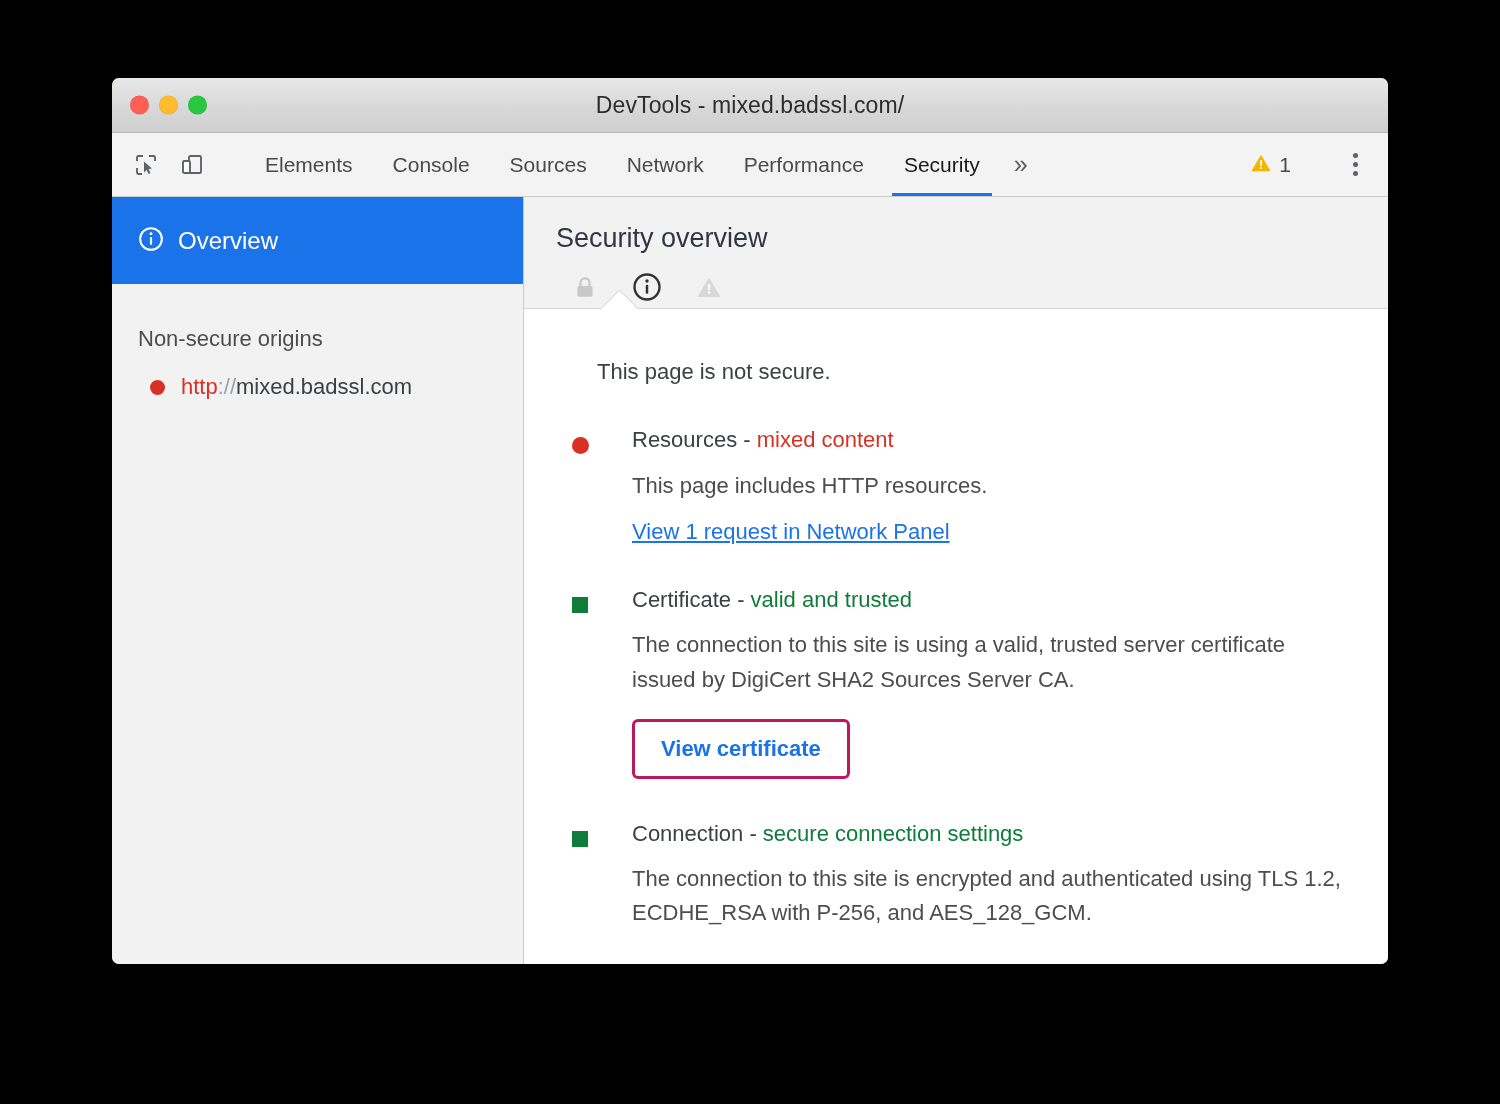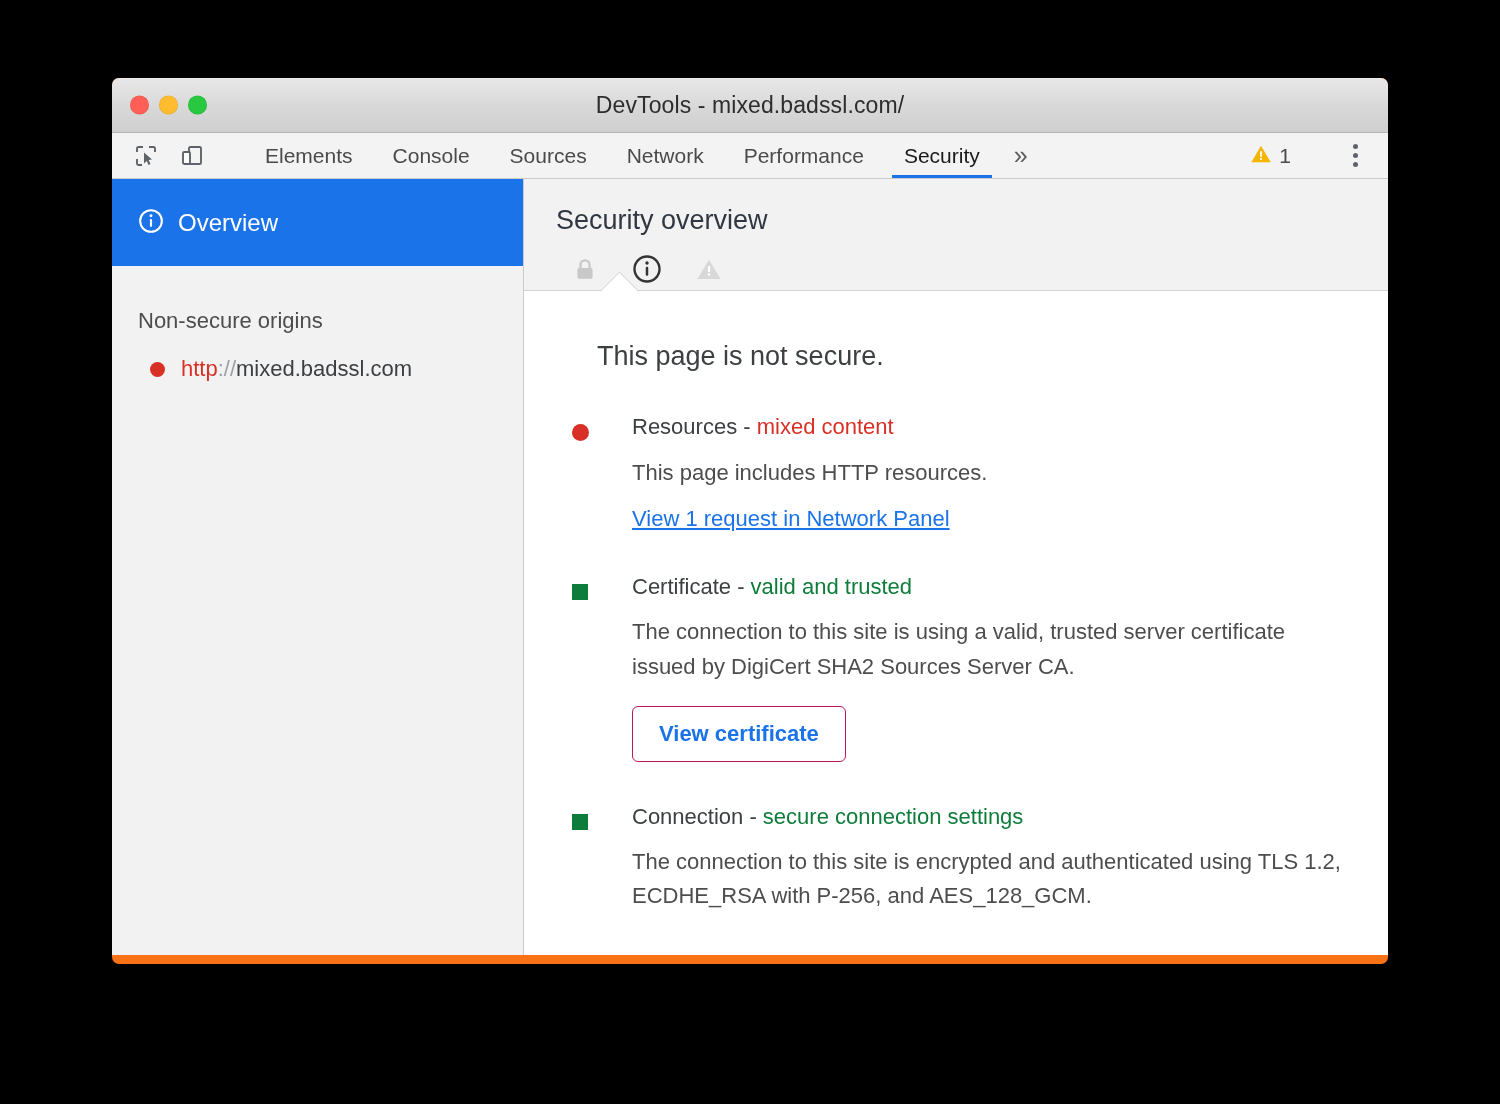--- a/index.html
+++ b/index.html
@@ -57,21 +57,21 @@
   #window-title {
     width: 100%;
     text-align: center;
     font-size: 23px;
     color: #2d2d2d;
     letter-spacing: 0.1px;
   }
 
   
   #tabbar {
-    height: 46px;
+    height: 64px;
     background: #f3f3f3;
     border-bottom: 1px solid #cacaca;
     display: flex;
     align-items: stretch;
     box-sizing: border-box;
   }
   .tb-icons {
     display: flex;
     align-items: center;
     padding-left: 16px;
@@ -264,21 +264,21 @@
     border-top: 1px solid #d4d4d4;
     transform: rotate(45deg);
   }
 
   #main-content {
     padding: 40px 40px 0 48px;
     overflow: hidden;
     flex: 1;
   }
   #summary-heading {
-    font-size: 27px;
+    font-size: 22px;
     color: #3c4043;
     margin: 10px 0 0 25px;
   }
 
   .explanation {
     display: flex;
     margin-top: 40px;
   }
   .expl-marker {
     width: 60px;
@@ -313,21 +313,21 @@
     font-size: 22px;
     color: #1a73e8;
     text-decoration: underline;
     margin-top: 16px;
     cursor: default;
   }
   .cert-button {
     display: inline-block;
     margin-top: 22px;
     padding: 14px 26px;
-    border: 1px solid #be185d;
+    border: 3px solid #be185d;
     border-radius: 6px;
     background: #ffffff;
     color: #1a73e8;
     font-size: 22px;
     font-weight: bold;
     font-family: "Liberation Sans", sans-serif;
     cursor: default;
   }
 </style>
 </head>

